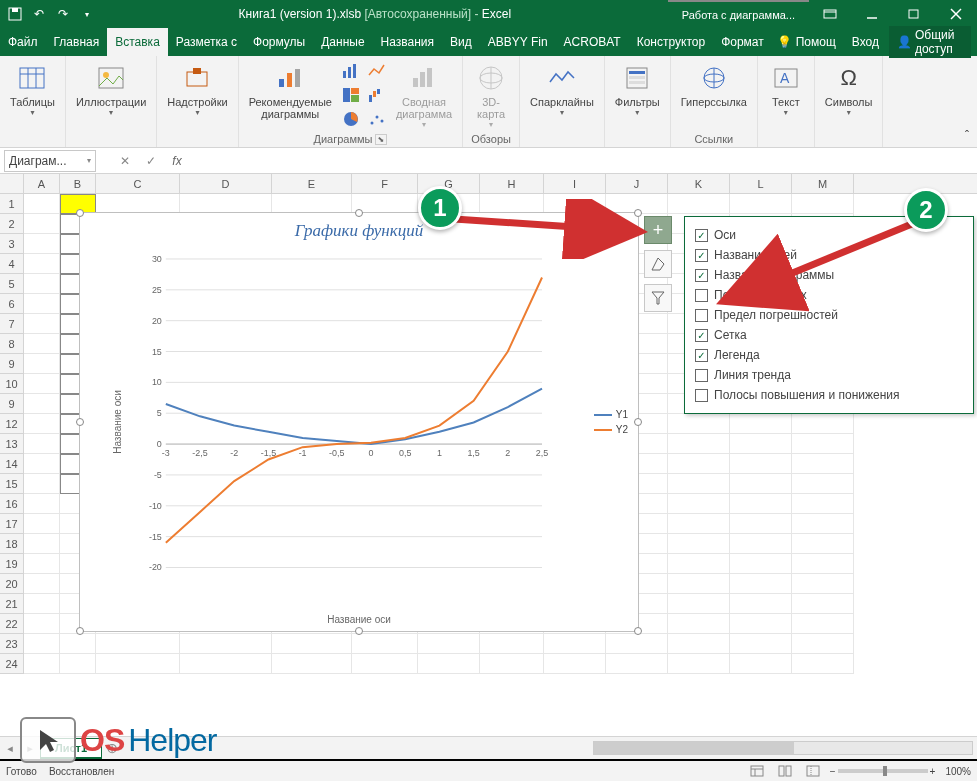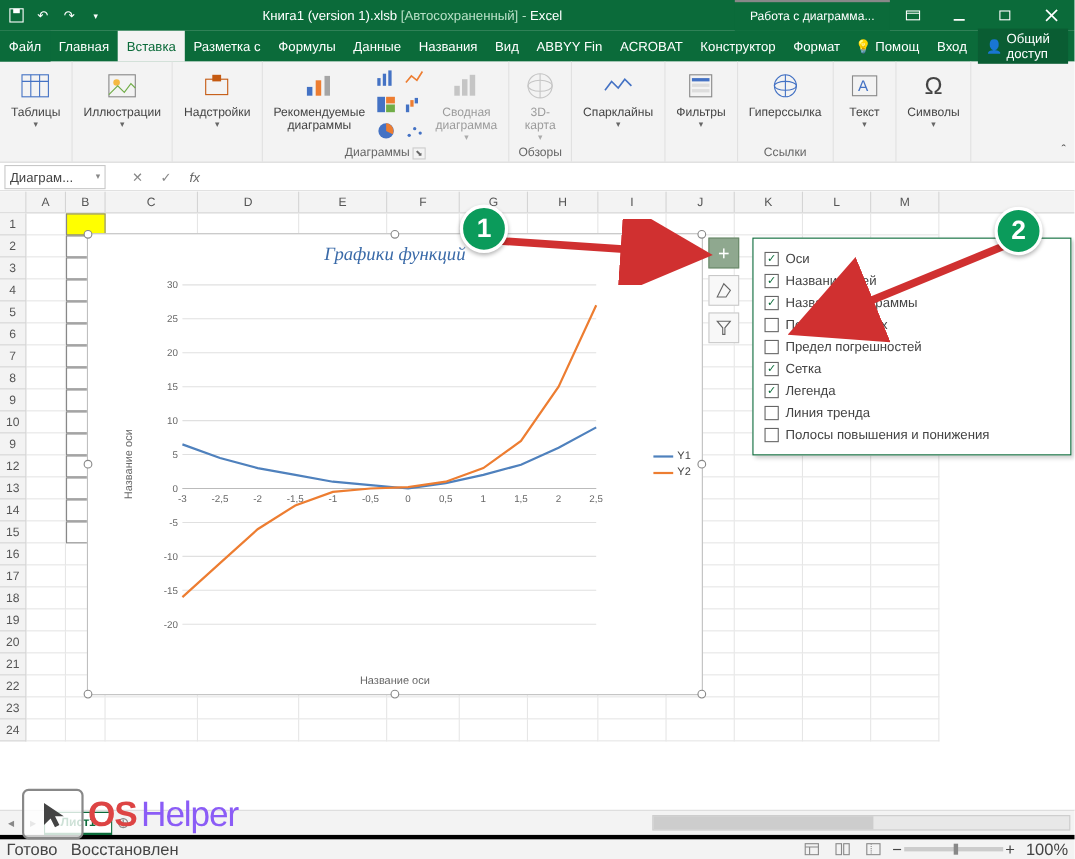--- a/index.html
+++ b/index.html
@@ -93,32 +93,32 @@
 
 .sheettabs { height:23px; background:#f3f3f3; border-top:1px solid #d4d4d4; display:flex;align-items:center; font-size:11px;}
 .sheettabs .navbtn { width:20px; text-align:center; color:#888; cursor:pointer;}
 .sheettabs .stab { padding:3px 14px; background:#fff; border:1px solid #0b6b3a; border-bottom:2px solid #0b6b3a; color:#0b6b3a; font-weight:bold; cursor:pointer;}
 .sheettabs .addtab { width:20px;text-align:center;color:#888;cursor:pointer;font-size:14px;}
 .sheettabs .hscroll { flex:1; display:flex; justify-content:flex-end; padding-right:4px;}
 .sheettabs .hscroll .track { width:380px;height:14px;background:#e8e8e8;border:1px solid #ccc;position:relative;}
 .sheettabs .hscroll .thumb { position:absolute;left:0;top:0;height:100%;width:200px;background:#cdcdcd;}
 
 
-.status { height:22px; background:#f3f3f3; border-top:4px solid #000000; display:flex;align-items:center; font-size:15px; padding:0 6px; gap:12px;}
+.status { height:22px; background:#f3f3f3; border-top:2px solid #000000; display:flex;align-items:center; font-size:10px; padding:0 6px; gap:12px;}
 .status .right { margin-left:auto; display:flex;align-items:center;gap:6px;}
 .status .vbtn { width:22px;height:18px;display:flex;align-items:center;justify-content:center;cursor:pointer;}
 .status .zoom { display:flex;align-items:center;gap:2px;}
 .status .slider { width:90px;height:4px;background:#ccc;position:relative;}
 .status .slider .th { position:absolute;left:50%;top:-3px;width:4px;height:10px;background:#888;}
 
 
 .oshelper { position:absolute; left:20px; bottom:18px; display:flex;align-items:center;gap:4px; font-size:32px; font-weight:bold; font-family:Arial; pointer-events:none;}
 .oshelper .cursor-box { width:56px;height:46px; border:2px solid #888; border-radius:6px; display:flex;align-items:center;justify-content:center; background:rgba(255,255,255,0.8);}
 .oshelper .os { color:#d44; letter-spacing:-1px;}
-.oshelper .helper { color:#8b5cf6; font-weight:normal; letter-spacing:-1px;}
+.oshelper .helper { color:#0369a1; font-weight:normal; letter-spacing:-1px;}
 </style>
 </head>
 <body>
 
 <div class="titlebar">
   <div class="qat">
     <div class="qbtn">
         <svg width="14" height="14" viewBox="0 0 14 14">
           <rect x="1" y="1" width="12" height="12" fill="none" stroke="#fff"></rect>
           <rect x="4" y="1" width="6" height="4" fill="#fff"></rect>

